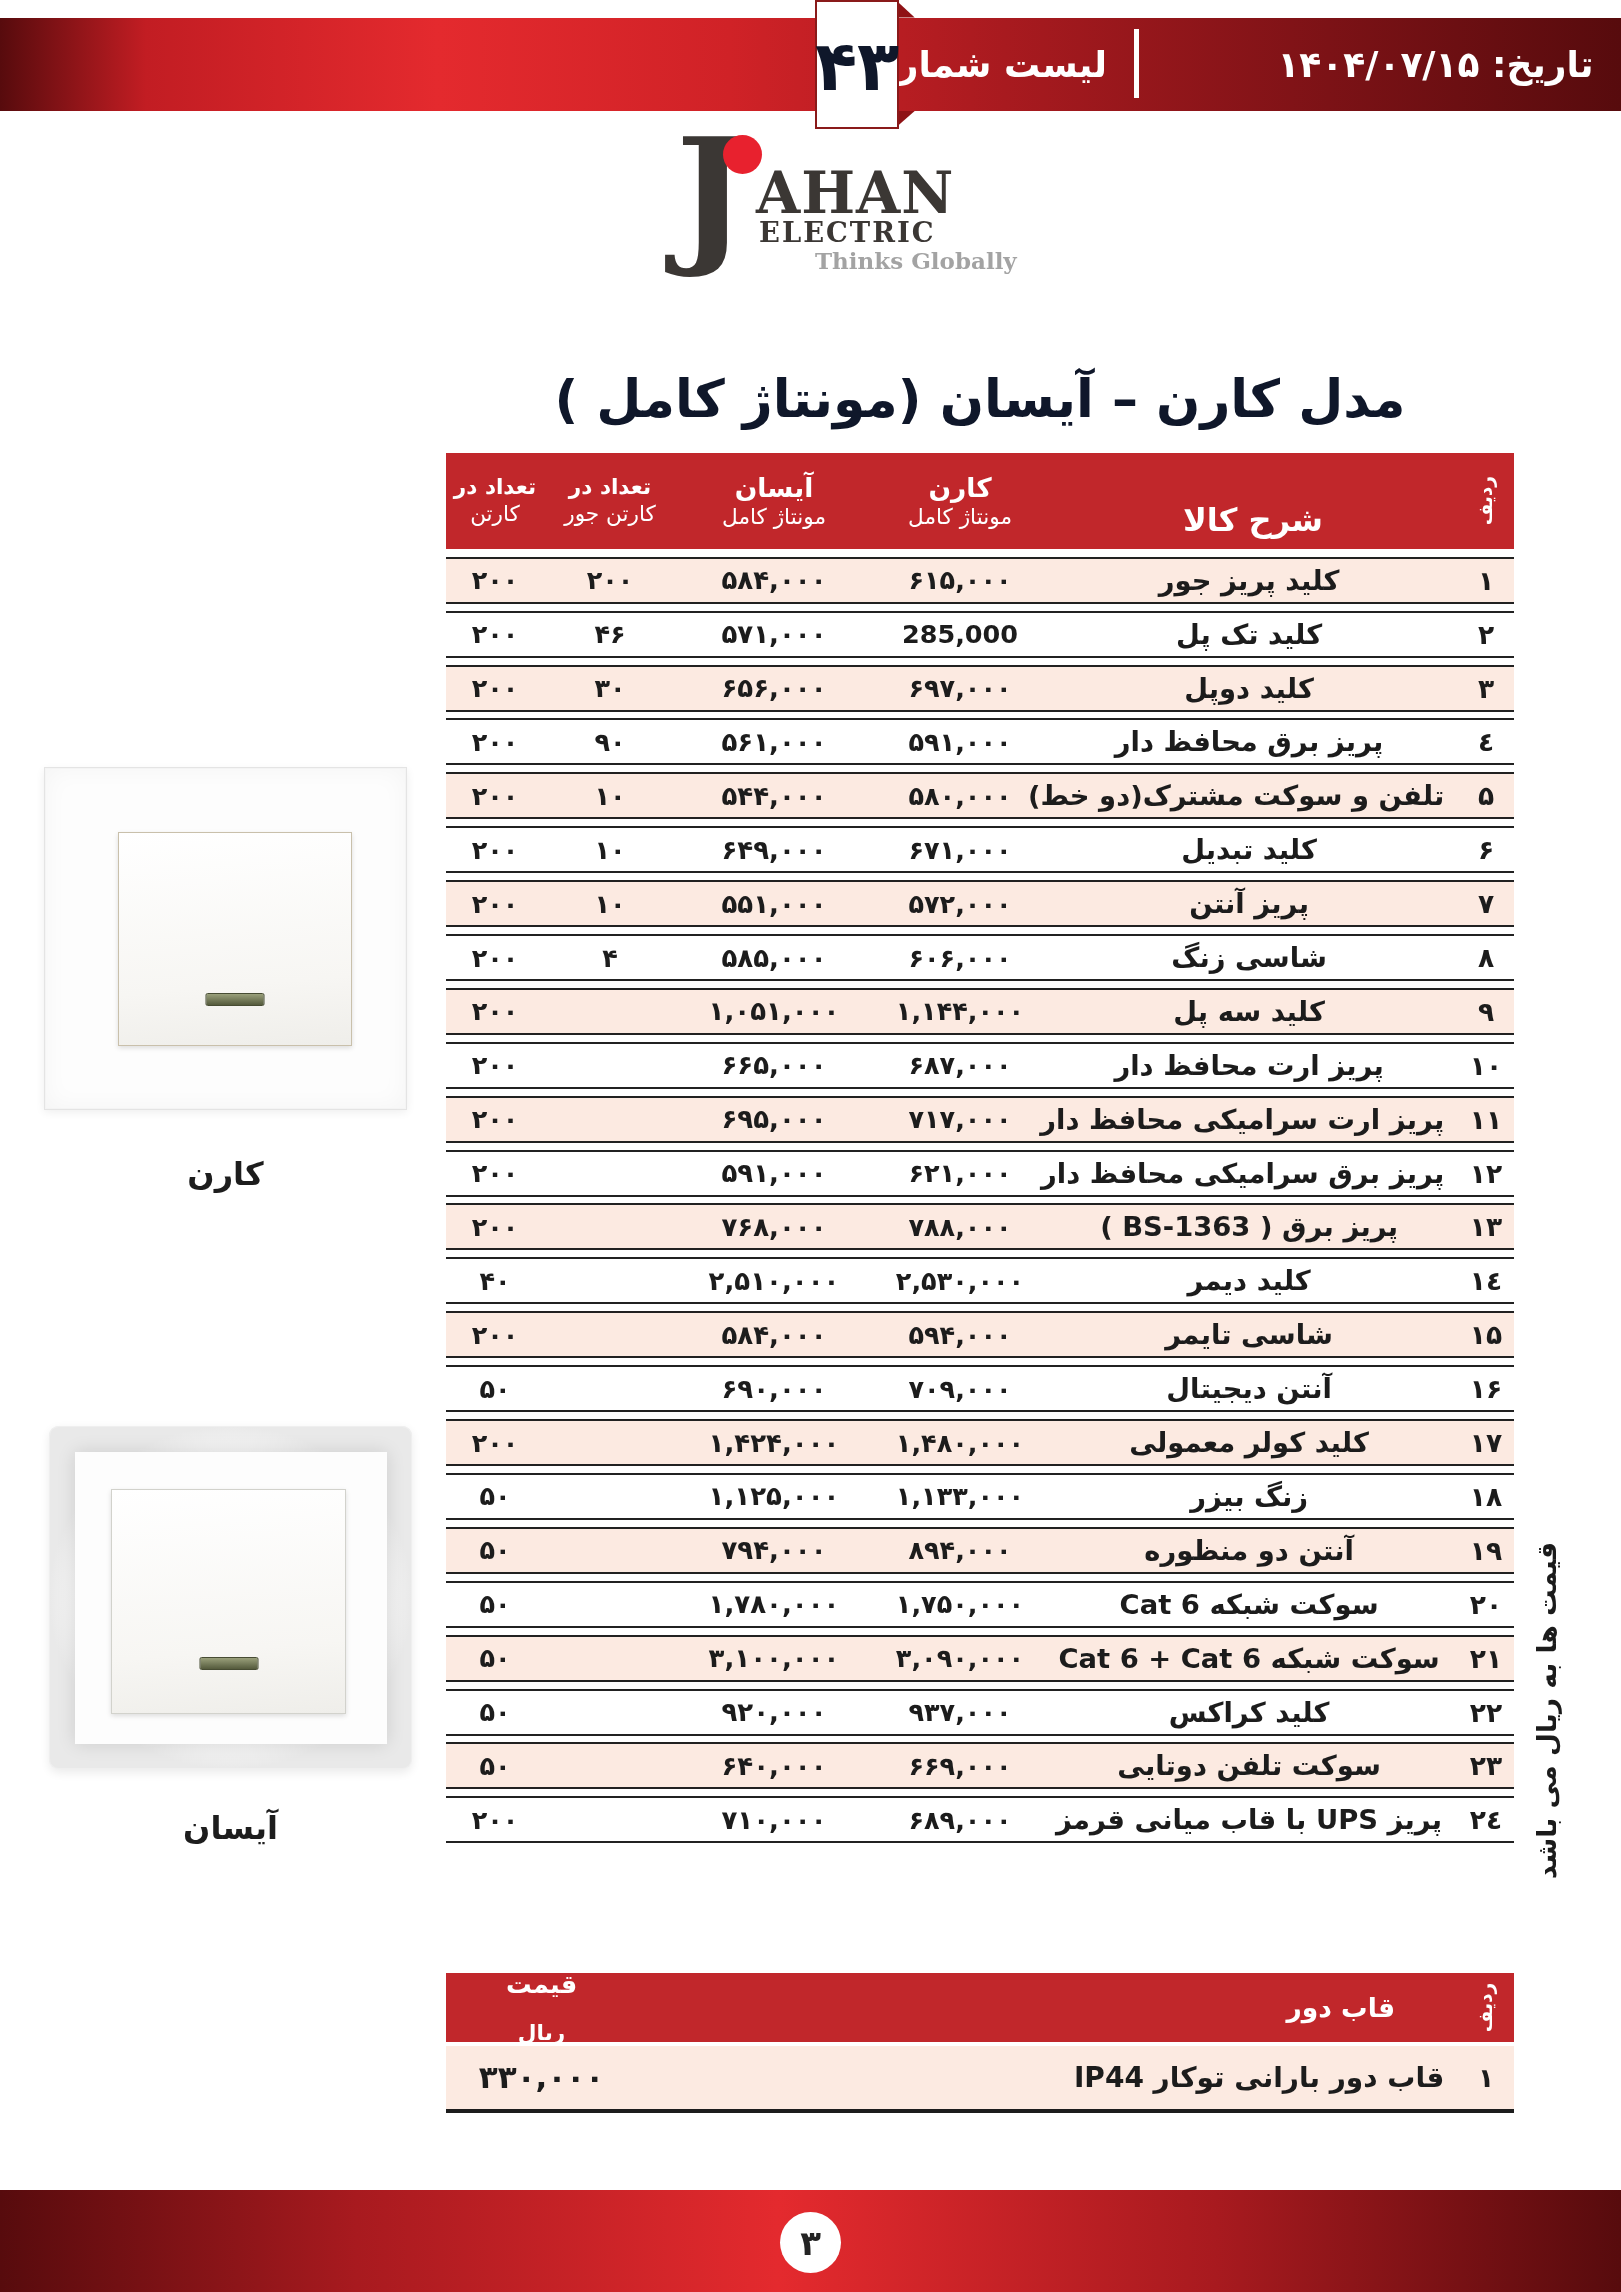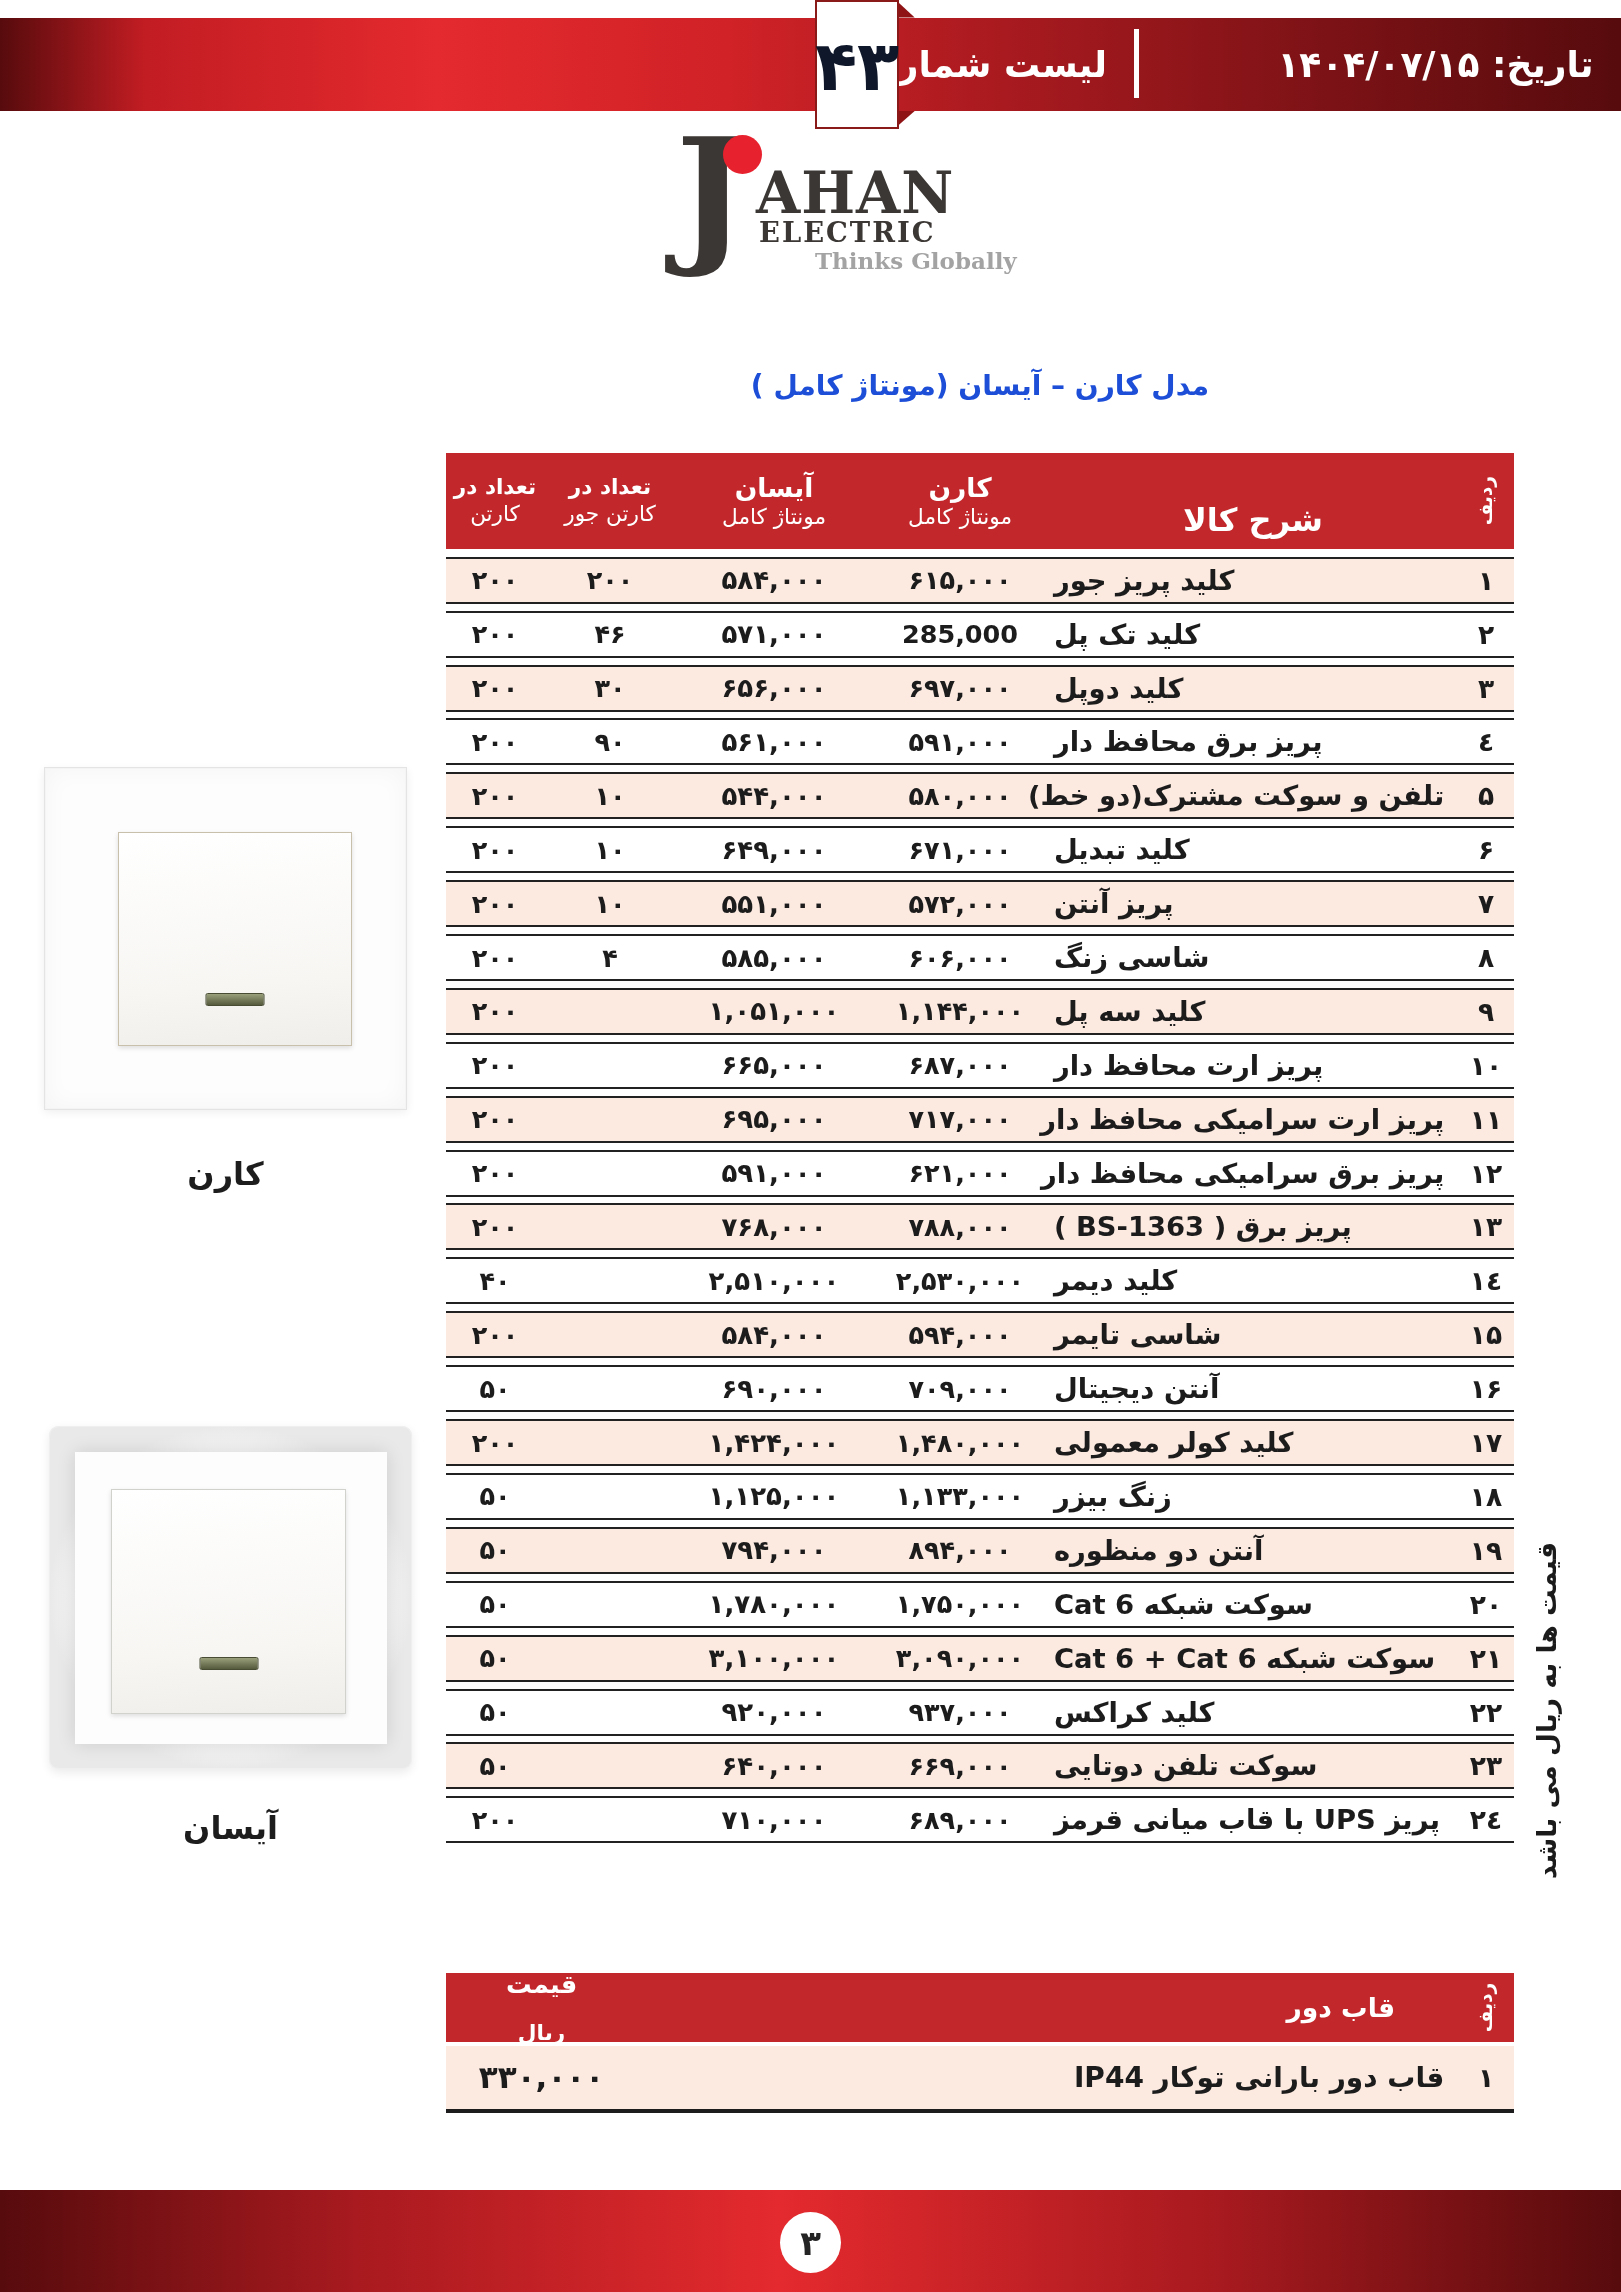--- a/index.html
+++ b/index.html
@@ -24,21 +24,21 @@
   .fold-t{position:absolute;left:899px;top:2.9px;width:15.7px;height:14.7px;background:#8f1215;clip-path:polygon(0 0,0 100%,100% 100%);z-index:4;}
   .fold-b{position:absolute;left:899px;top:111px;width:15.7px;height:13.7px;background:#8f1215;clip-path:polygon(0 0,100% 0,0 100%);z-index:4;}
   
   .logo{position:absolute;left:676px;top:127px;width:421px;height:172px;direction:ltr;font-family:"DejaVu Serif",serif;color:#3b3734;}
   .logo-dot{position:absolute;left:47px;top:7.8px;width:39px;height:39px;border-radius:50%;background:var(--logo-dot,#e8212e);}
   .logo-j{position:absolute;left:0;top:-21.6px;font-size:149px;font-weight:bold;line-height:1.2;}
   .logo-name{position:absolute;left:80px;top:37px;font-size:57px;font-weight:bold;line-height:1;letter-spacing:1px;}
   .logo-sub{position:absolute;left:83px;top:92px;font-size:27.4px;font-weight:bold;line-height:1;letter-spacing:2px;}
   .logo-tag{position:absolute;left:139px;top:122px;font-size:23px;font-weight:bold;color:var(--logo-gray,#a3a3a3);line-height:1;}
   
-  .title{position:absolute;left:446px;top:369px;width:1068px;margin:0;text-align:center;font-size:28px;font-weight:bold;color:#1d4ed8;}
+  .title{position:absolute;left:446px;top:369px;width:1068px;margin:0;text-align:center;font-size:52px;font-weight:bold;color:#0f172a;}
   
   .main-table{position:absolute;left:446px;top:453px;width:1068px;}
   .thead{display:flex;height:96px;background:var(--header-red,#c1272b);color:#fff;align-items:center;}
   .th{display:flex;flex-direction:column;align-items:center;justify-content:center;line-height:1.25;}
   .th-radif{width:56px;}
   .th-desc{width:410px;}
   .th-karen{width:176px;}
   .th-aysan{width:196px;}
   .th-qtyj{width:132px;}
   .th-qty{width:98px;}
@@ -49,21 +49,21 @@
   .rot{transform:rotate(-90deg);white-space:nowrap;display:inline-block;}
   .th-radif .rot{font-size:18.6px;font-weight:bold;}
   .tbody{margin-top:7.8px;}
   .t-row{
     display:flex;align-items:center;height:43px;margin-bottom:6.9px;background:#fff;
     border-top:2px solid #212121;border-bottom:2px solid #212121;
   }
   .t-row.alt{background:var(--row-pink,#fceae1);}
   .c{box-sizing:border-box;}
   .c-radif{width:56px;text-align:center;font-weight:bold;font-size:26.5px;}
-  .c-desc{width:410px;text-align:left;padding-left:5.9px;padding-right:13.7px;font-weight:bold;font-size:27.4px;white-space:nowrap;overflow:visible;}
+  .c-desc{width:410px;text-align:center;padding-left:5.9px;padding-right:13.7px;font-weight:bold;font-size:27.4px;white-space:nowrap;overflow:visible;}
   .c-karen{width:176px;text-align:center;font-weight:bold;font-size:25.5px;direction:ltr;}
   .c-aysan{width:196px;text-align:center;font-weight:bold;font-size:26px;direction:ltr;}
   .c-qtyj{width:132px;text-align:center;font-weight:bold;font-size:25.5px;}
   .c-qty{width:98px;text-align:center;font-weight:bold;font-size:25.5px;}
   
   .side-note{position:absolute;left:1521px;top:1507px;width:51px;height:406px;display:flex;align-items:center;justify-content:center;}
   .side-note span{transform:rotate(-90deg);white-space:nowrap;font-weight:bold;font-size:26.5px;color:#1b1b1b;}
   
   .figure{position:absolute;}
   .fig-karen{left:44px;top:767px;width:363px;height:343px;}

